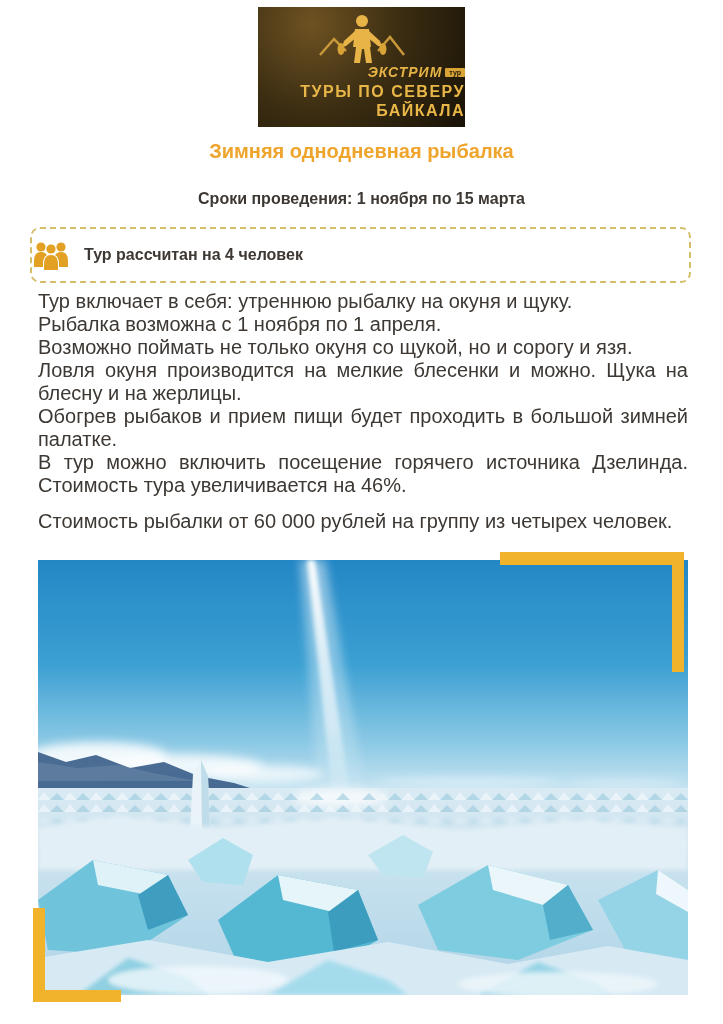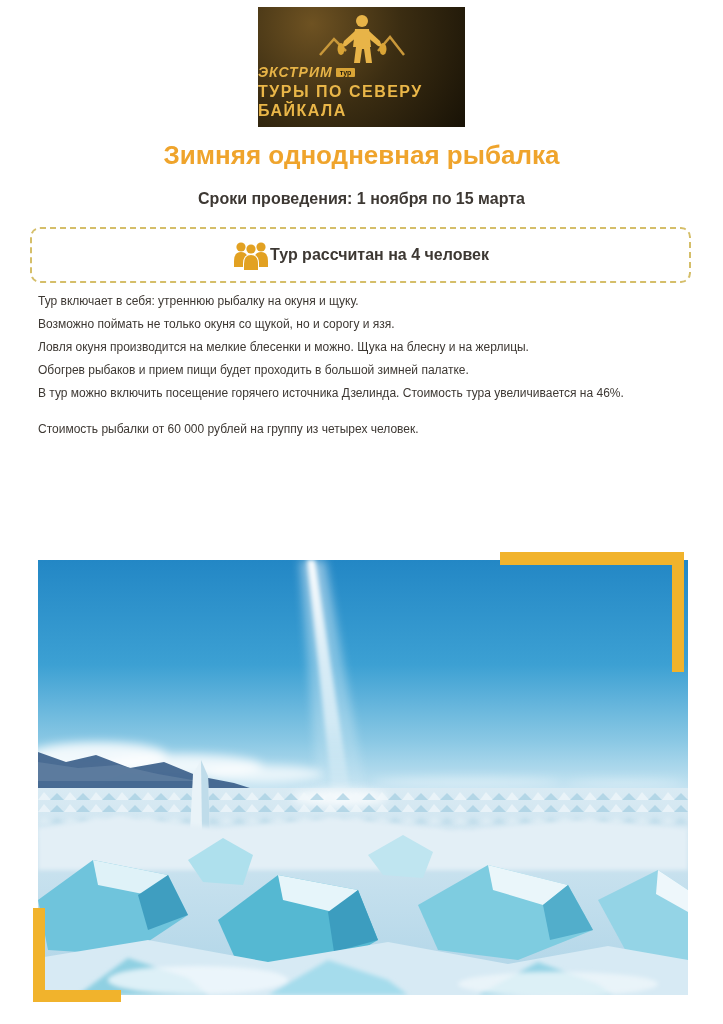--- a/index.html
+++ b/index.html
@@ -6,56 +6,56 @@
   .page {
     position:relative; width:723px; height:1024px; margin:0 auto;
     background:#ffffff; overflow:hidden;
     font-family:"Liberation Sans", sans-serif;
   }
 
   
   .logo {
     position:absolute; left:258px; top:7px; width:207px; height:120px;
     background: radial-gradient(circle at 26% 14%, #6e5222 0%, #3b2d12 48%, #181206 100%);
-    display:flex; flex-direction:column; align-items:flex-start; justify-content:flex-end;
+    display:flex; flex-direction:column; align-items:flex-end; justify-content:flex-end;
     padding-bottom:7px; box-sizing:border-box;
   }
   .logo-figure { position:absolute; top:4px; left:50%; transform:translateX(-50%); }
   .logo-brand-row {
     display:flex; align-items:center; gap:3px; margin-bottom:2px;
     color:#e6b347; font-weight:bold; font-style:italic; font-size:14px; letter-spacing:1px;
   }
   .logo-badge {
     background:#d9a436; color:#211a0b; font-style:normal; font-size:7px;
     font-weight:bold; padding:1px 4px; border-radius:1px; letter-spacing:0;
   }
   .logo-line { color:#e9b648; font-weight:bold; font-size:16px; letter-spacing:1.5px; line-height:19px; }
 
   
   .title {
     position:absolute; left:0; top:140px; width:100%;
-    text-align:center; font-size:26px; font-weight:bold; color:#efa42c;
+    text-align:center; font-size:20px; font-weight:bold; color:#efa42c;
   }
   .dates {
     position:absolute; left:0; top:190px; width:100%;
     text-align:center; font-size:16px; font-weight:bold; color:#3d3833;
   }
 
   
   .capacity-box {
     position:absolute; left:30px; top:227px; width:657px; height:52px;
     border:2px dashed #d5be69; border-radius:10px;
-    display:flex; align-items:center; justify-content:center; 
+    display:flex; align-items:center; gap:14px;
   }
   .capacity-label { font-size:16px; font-weight:bold; color:#3d3833; }
 
   
   .body-text {
     position:absolute; left:38px; top:290px; width:650px;
-    font-size:12px; line-height:23px; color:#3d3833; text-align:justify;
+    font-size:20px; line-height:23px; color:#3d3833; text-align:justify;
   }
   .body-text p { margin:0; }
   .price-line { font-weight:normal; margin-top:13px !important; text-align:left; }
 
   
   .photo {
     position:absolute; left:38px; top:560px; width:650px; height:435px;
     z-index:1; line-height:0;
   }
   .frame-tr {
@@ -110,20 +110,21 @@
         <circle cx="19" cy="10" r="4.6" fill="#e2a122"></circle>
         <path d="M11,25 q0,-10 8,-10 q8,0 8,10 l0,7 -16,0 z" fill="#ffffff"></path>
         <path d="M12,25 q0,-9 7,-9 q7,0 7,9 l0,6 -14,0 z" fill="#e2a122"></path>
       </svg>
     </span>
     <span class="capacity-label">Тур рассчитан на 4 человек</span>
   </div>
 
   <div class="body-text">
     <p>Тур включает в себя: утреннюю рыбалку на окуня и щуку.</p>
+    <p>Рыбалка возможна с 1 ноября по 1 апреля.</p>
     <p>Возможно поймать не только окуня со щукой, но и сорогу и язя.</p>
     <p>Ловля окуня производится на мелкие блесенки и можно.  Щука на блесну и на жерлицы.</p>
     <p>Обогрев рыбаков и прием пищи будет проходить в большой зимней палатке.</p>
     <p>В тур можно включить посещение горячего источника Дзелинда. Стоимость тура увеличивается на 46%.</p>
     <p class="price-line">Стоимость рыбалки от 60 000 рублей на группу из четырех человек.</p>
   </div>
 
   <div class="photo">
     <svg width="650" height="435" viewBox="0 0 650 435" preserveAspectRatio="none">
       <defs>

